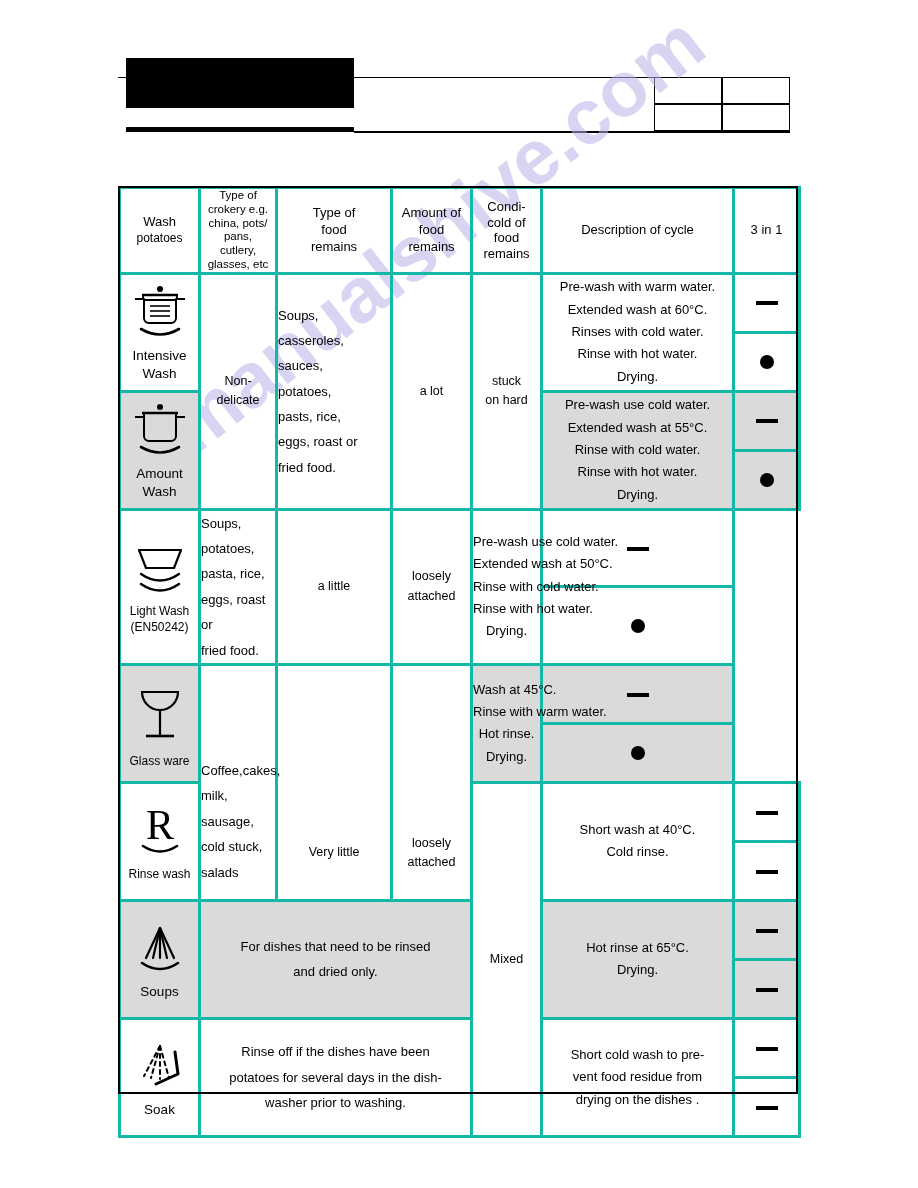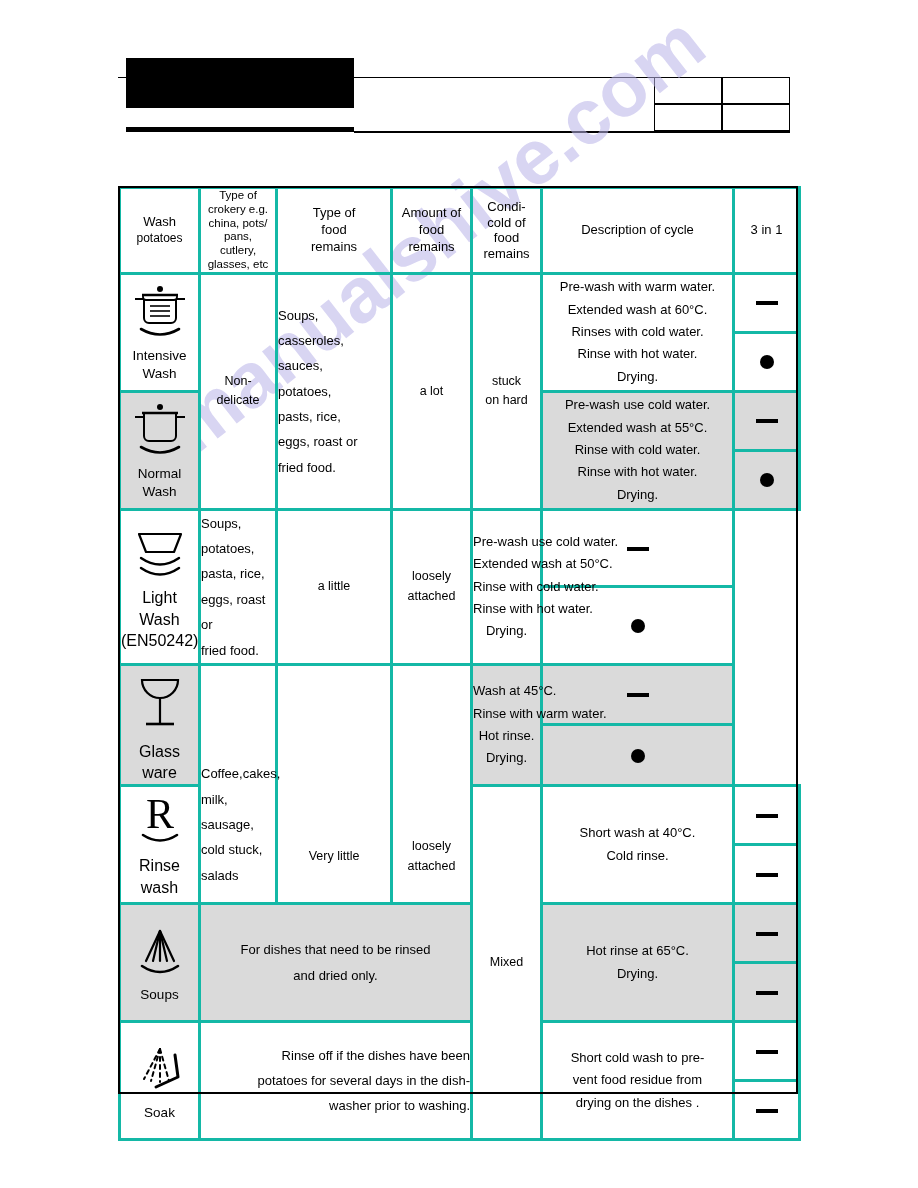--- a/index.html
+++ b/index.html
@@ -52,28 +52,28 @@
   .hdr-cell.small{font-size:11.5px;line-height:1.2;}
   .hdr-cell .ln{display:block;}
 
   
   .cell-center{text-align:center;line-height:1.55;}
   .cell-list{text-align:left;padding:4px 8px;line-height:1.95;font-size:13px;margin-top:8px;}
   .cell-desc{text-align:center;padding:4px 6px;line-height:1.72;font-size:13px;}
   .cell-desc .ln{display:block;white-space:nowrap;}
   .cell-note{text-align:center;padding:6px 10px;line-height:1.95;font-size:13px;}
   .cell-note .ln{display:block;}
-  .cell-note.left{text-align:right;}
+  .cell-note.left{text-align:center;}
 
   .shade{background:#dadada;}
 
   
   .prog-cell{text-align:center;padding:4px 0 6px;}
   .prog-label{font-size:13.5px;line-height:1.35;display:block;}
-  .prog-label.sm{font-size:16px;}
+  .prog-label.sm{font-size:12px;}
   .icon-wrap{display:block;height:62px;line-height:0;margin:2px 0 1px;}
   .icon-wrap svg{display:inline-block;}
 
   
   .mark-cell{text-align:center;height:59px;}
   .dash{display:inline-block;width:22px;height:4px;background:#000;vertical-align:middle;}
   .dot{display:inline-block;width:14px;height:14px;border-radius:50%;background:#000;vertical-align:middle;}
 
   
   #watermark{
@@ -212,21 +212,21 @@
       <span class="icon-wrap">
         <svg width="60" height="58" viewBox="0 0 60 58">
           <circle cx="30" cy="5" r="3" fill="#000"></circle>
           <line x1="12" y1="11" x2="48" y2="11" stroke="#000" stroke-width="2.4"></line>
           <path d="M14 12 v22 a5 5 0 0 0 5 5 h22 a5 5 0 0 0 5 -5 v-22" fill="none" stroke="#000" stroke-width="2"></path>
           <line x1="5" y1="15" x2="14" y2="15" stroke="#000" stroke-width="2"></line>
           <line x1="46" y1="15" x2="55" y2="15" stroke="#000" stroke-width="2"></line>
           <path d="M11 45 q19 11 38 0" fill="none" stroke="#000" stroke-width="2.6" stroke-linecap="round"></path>
         </svg>
       </span>
-      <span class="prog-label">Normal</span>
+      <span class="prog-label">Amount</span>
       <span class="prog-label">Wash</span>
     </td>
     <td class="cell-desc shade" rowspan="2">
       <span class="ln">Pre-wash use cold water.</span>
       <span class="ln">Extended wash at 55°C.</span>
       <span class="ln">Rinse with cold water.</span>
       <span class="ln">Rinse with hot water.</span>
       <span class="ln">Drying.</span>
     </td>
     <td class="mark-cell shade"><span class="dash"></span></td>

